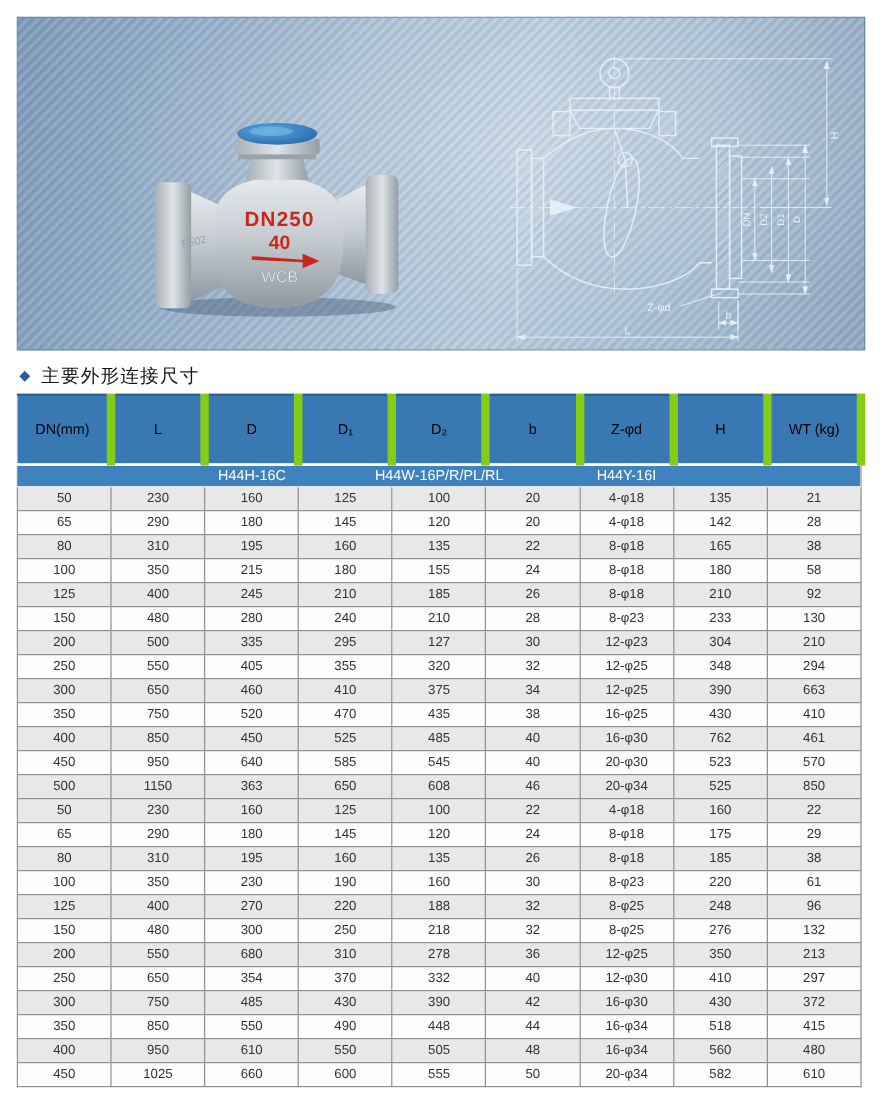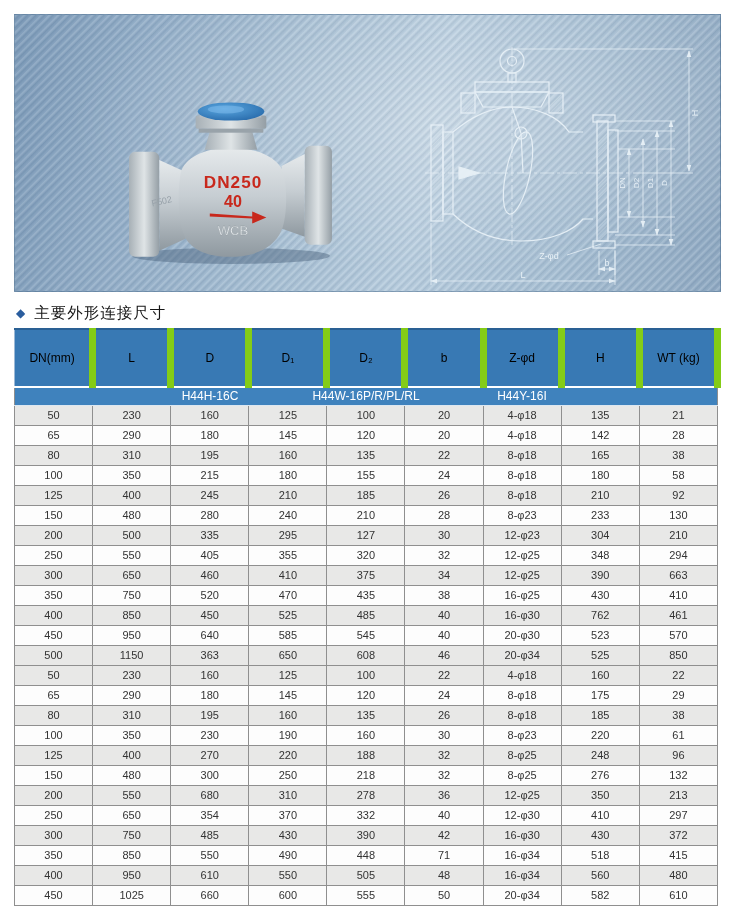--- a/index.html
+++ b/index.html
@@ -452,21 +452,21 @@
             <td>16-φ30</td>
             <td>430</td>
             <td>372</td>
           </tr>
           <tr class="norm">
             <td>350</td>
             <td>850</td>
             <td>550</td>
             <td>490</td>
             <td>448</td>
-            <td>71</td>
+            <td>44</td>
             <td>16-φ34</td>
             <td>518</td>
             <td>415</td>
           </tr>
           <tr class="alt">
             <td>400</td>
             <td>950</td>
             <td>610</td>
             <td>550</td>
             <td>505</td>

